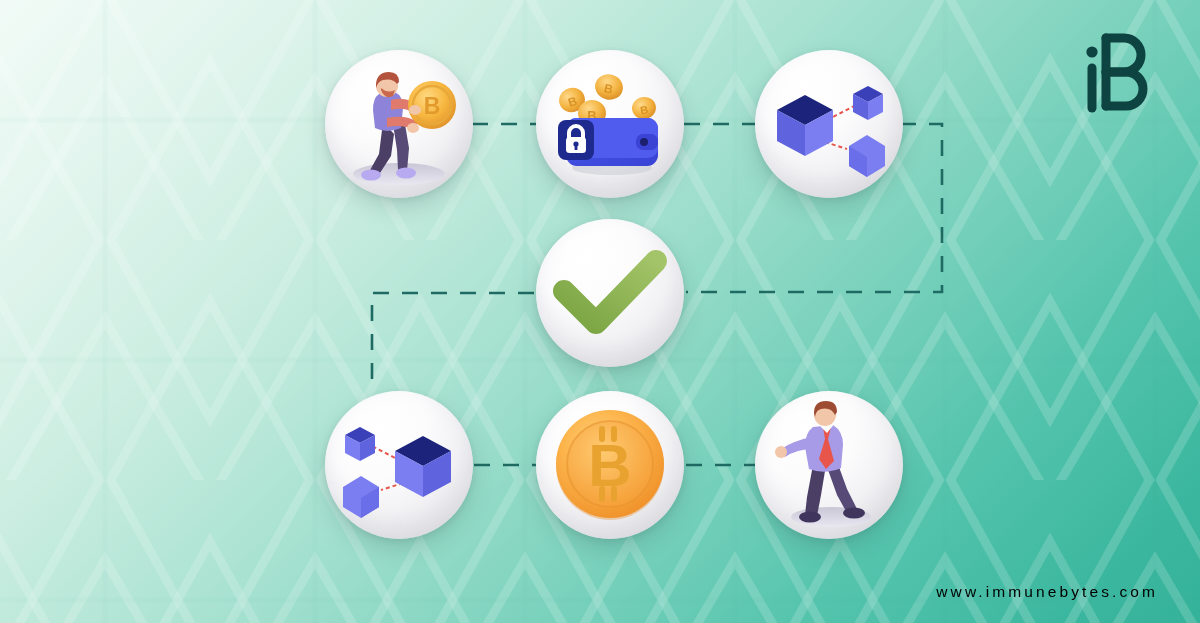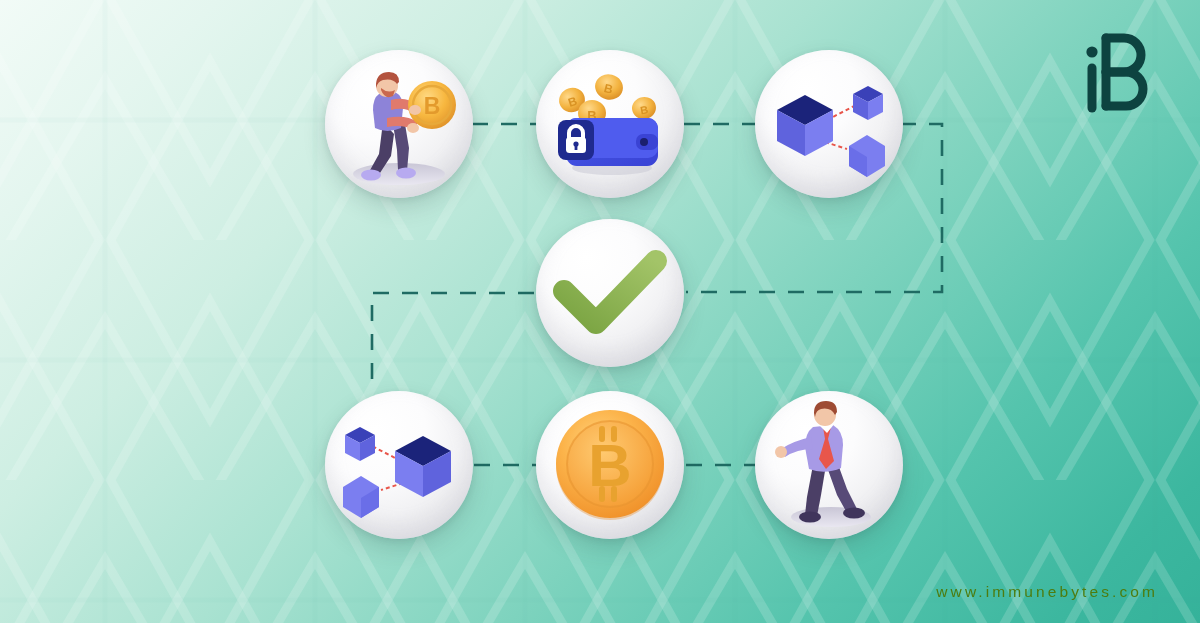--- a/index.html
+++ b/index.html
@@ -60,21 +60,21 @@
   #logo {
     position:absolute; right:48px; top:30px;
     width:72px; height:84px;
   }
 
   
   #site-url {
     position:absolute; right:42px; bottom:22px;
     font-size:15.5px;
     letter-spacing:3.1px;
-    color:#4d7c0f;
+    color:#000000;
     font-family:"Liberation Sans", sans-serif;
     white-space:nowrap;
   }
 </style>
 </head>
 <body>
 
 <svg id="bg-pattern" viewBox="0 0 1200 623" preserveAspectRatio="none" aria-hidden="true">
   <defs>
     <pattern id="tri" width="210" height="240" patternUnits="userSpaceOnUse">

